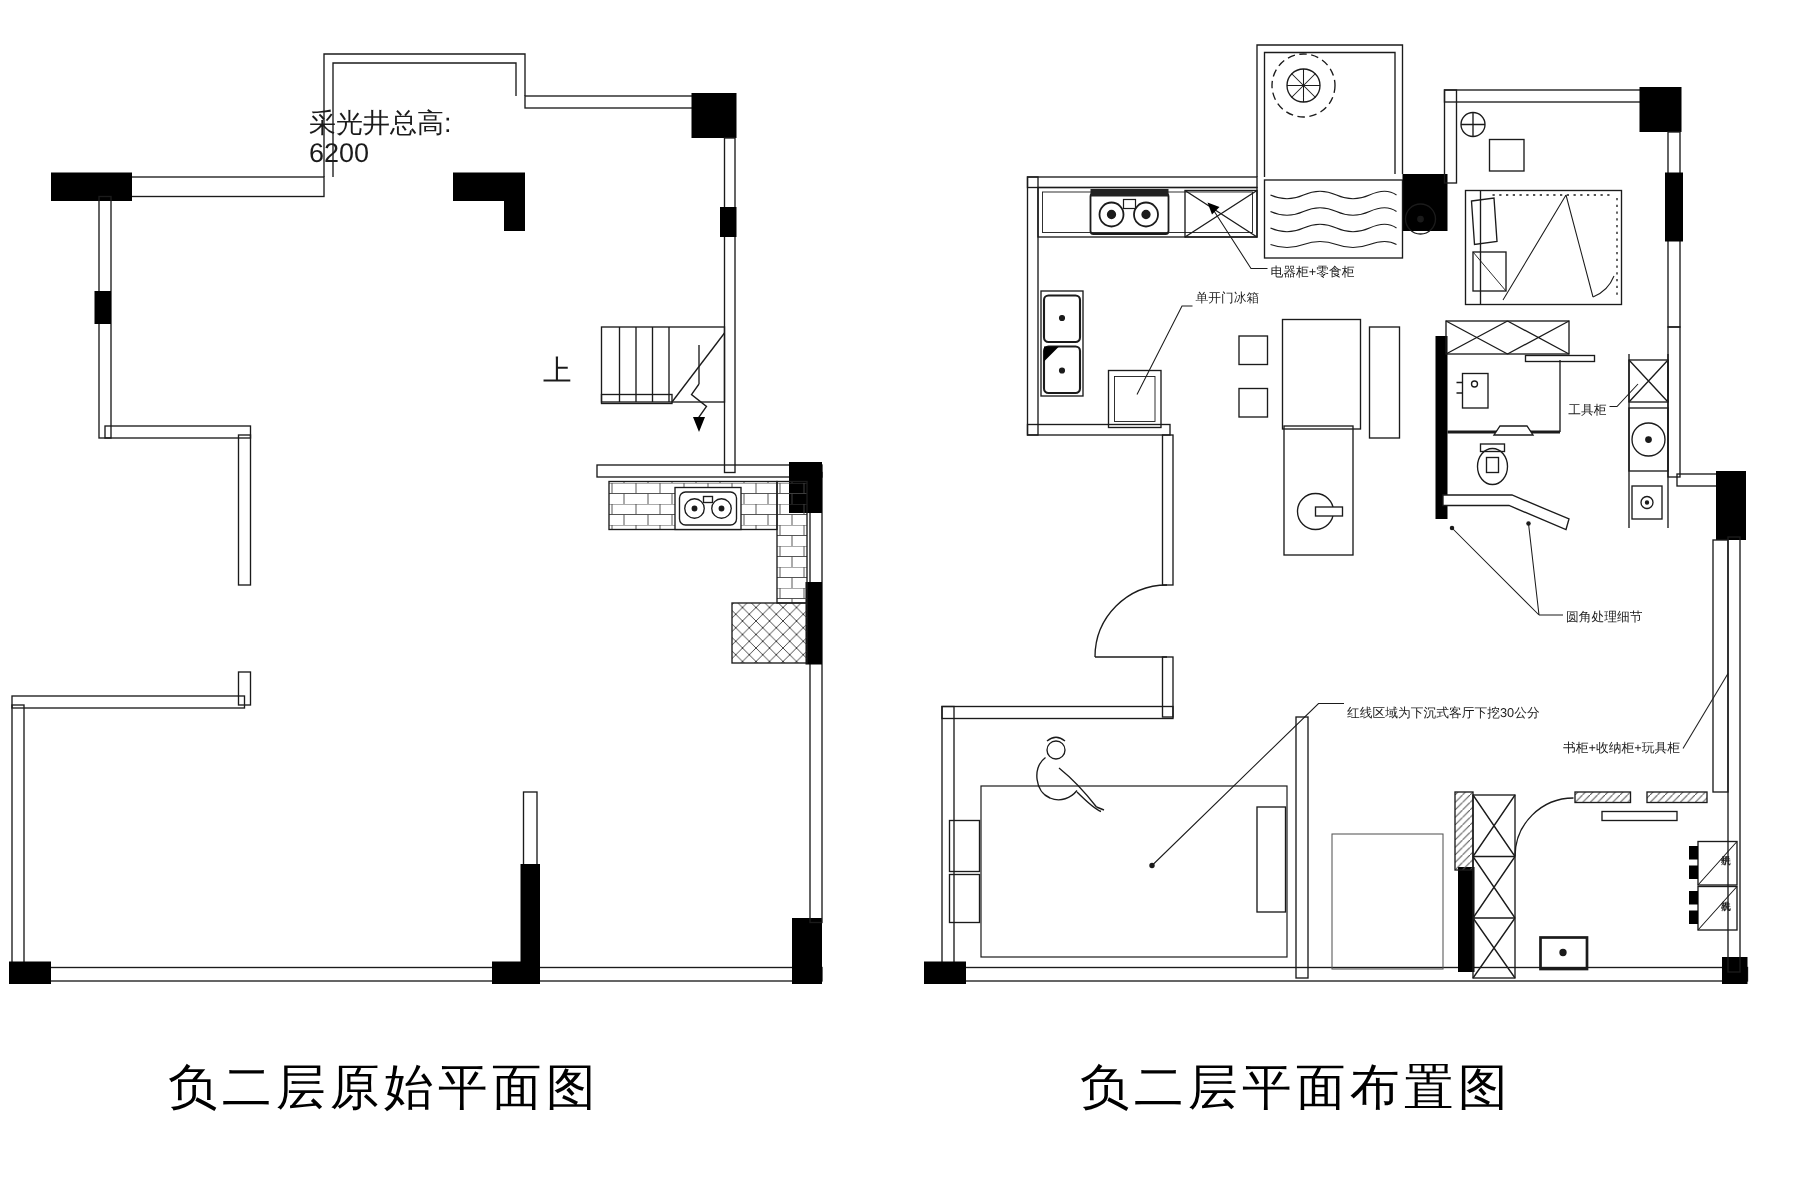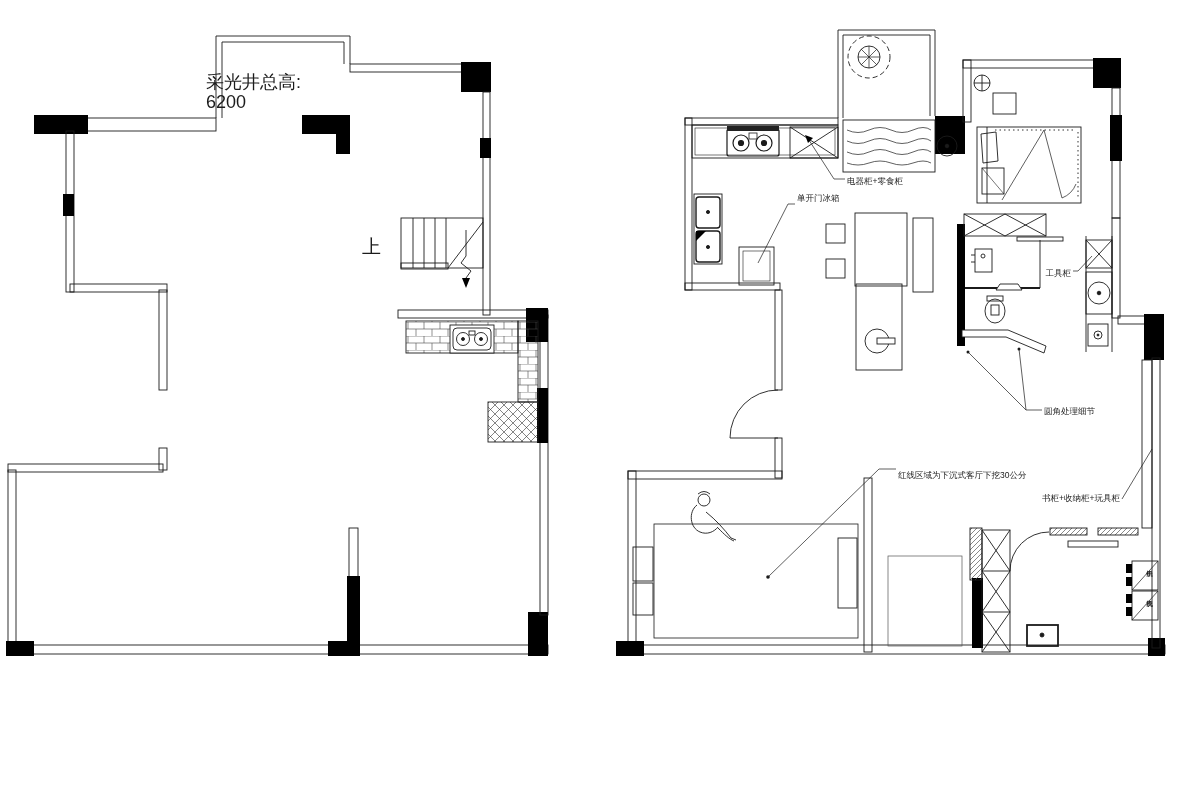--- a/index.html
+++ b/index.html
@@ -310,13 +310,15 @@
 
       <path d="M1122,499 L1152,449"></path>
       <text class="ann" x="1120" y="501" text-anchor="end">书柜+收纳柜+玩具柜</text>
 
       <text class="vtxt" x="1150" y="565">烘干机</text>
       <text class="vtxt" x="1150" y="595">洗衣机</text>
     </g>
   </g>
 </svg>
 
+<div class="plan-title" id="title-left">负二层原始平面图</div>
+<div class="plan-title" id="title-right">负二层平面布置图</div>
 </div>
 
 </body></html>

